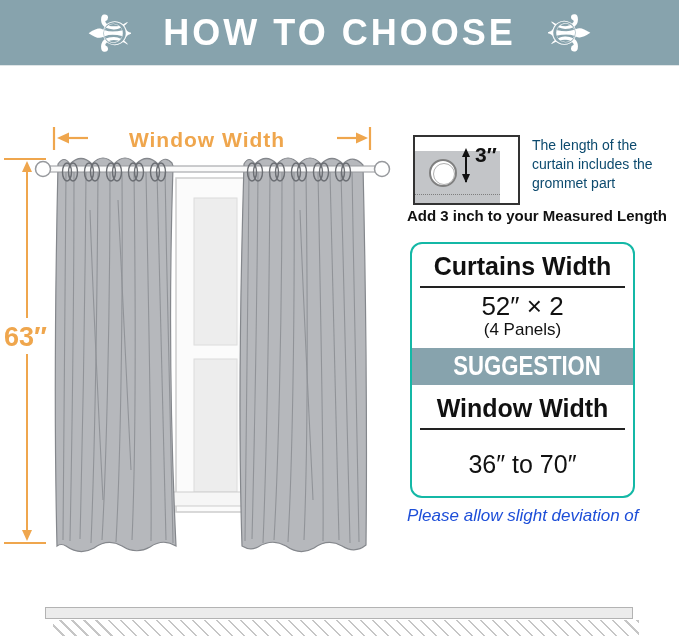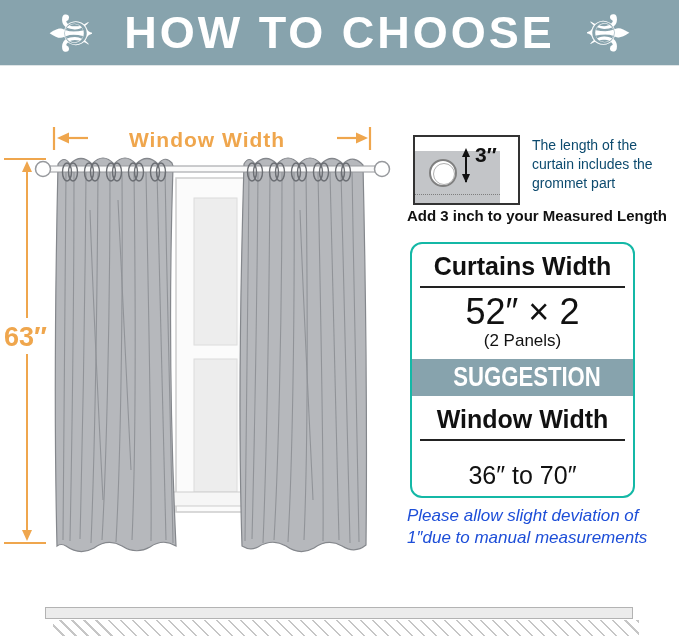--- a/index.html
+++ b/index.html
@@ -7,21 +7,21 @@
     position:relative;width:679px;height:636px;overflow:hidden;background:#ffffff;
     font-family:"Liberation Sans","DejaVu Sans",sans-serif;color:#111;
   }
   
   .header{
     position:absolute;left:0;top:0;width:679px;height:65px;background:#87a3ad;
     display:flex;align-items:center;justify-content:center;gap:26px;
     border-bottom:1px solid #dfe5e7;
   }
   .header .title{
-    margin:0;color:#ffffff;font-size:45px;font-weight:bold;letter-spacing:3px;
+    margin:0;color:#ffffff;font-size:36px;font-weight:bold;letter-spacing:3px;
     white-space:nowrap;line-height:1;
   }
   .ornament{color:#ffffff;font-size:58px;line-height:1;display:inline-block;}
   .ornament.left{transform:rotate(-90deg);}
   .ornament.right{transform:rotate(90deg);}
   
   .scene{position:absolute;left:0;top:65px;}
   
   .grommet-box{
     position:absolute;left:413px;top:135px;width:107px;height:70px;
@@ -51,21 +51,21 @@
   }
   
   .size-box{
     position:absolute;left:410px;top:242px;width:225px;height:256px;
     border:2px solid #14b8a6;border-radius:12px;box-sizing:border-box;
     display:flex;flex-direction:column;align-items:stretch;text-align:center;
     background:#fff;
   }
   .size-box .row-title{font-size:25px;font-weight:bold;margin-top:8px;}
   .size-box .sep{height:2px;background:#222;margin:5px 8px 0 8px;}
-  .size-box .row-value-lg{font-size:36px;margin-top:5px;line-height:1.05;}
+  .size-box .row-value-lg{font-size:26px;margin-top:5px;line-height:1.05;}
   .size-box .row-panels{font-size:17px;margin-top:0px;}
   .suggestion-band{
     height:37px;background:#87a3ad;margin-top:8px;
     display:flex;align-items:center;justify-content:center;padding-left:10px;
   }
   .suggestion-band span{
     color:#fff;font-size:27px;font-weight:800;letter-spacing:0px;
     transform:scaleX(0.82);display:inline-block;
   }
   .size-box .row-title2{font-size:25px;font-weight:bold;margin-top:9px;}
@@ -211,30 +211,29 @@
     </svg>
     <div class="grommet-size">3″</div>
   </div>
   <div class="grommet-desc">The length of the curtain includes the grommet part</div>
   <div class="grommet-tip">Add 3 inch to your Measured Length</div>
 
   <div class="size-box">
     <div class="row-title">Curtains Width</div>
     <div class="sep"></div>
     <div class="row-value-lg">52″ × 2</div>
-    <div class="row-panels">(2 Panels)</div>
+    <div class="row-panels">(4 Panels)</div>
     <div class="suggestion-band">
       <span>SUGGESTION</span>
     </div>
     <div class="row-title2">Window Width</div>
     <div class="sep"></div>
     <div class="row-value-md">36″ to 70″</div>
   </div>
 
   <div class="footnote">
     <div>Please allow slight deviation of</div>
-    <div>1″due to manual measurements</div>
   </div>
 
   <div class="floor-bar"></div>
   <div class="floor-hatch"></div>
 
 </div>
 
 </body></html>

